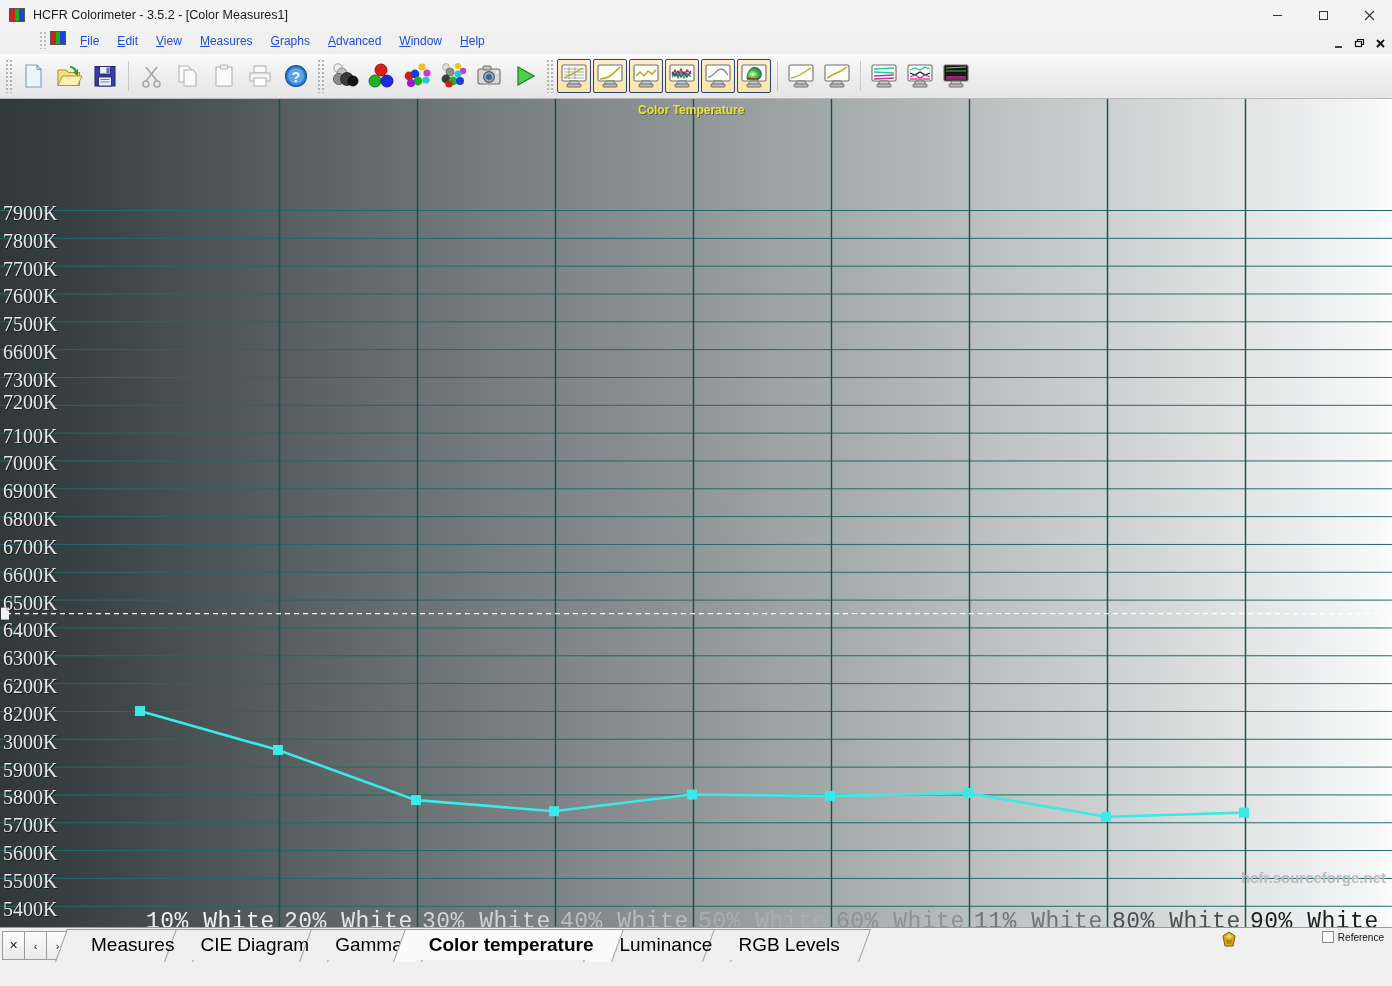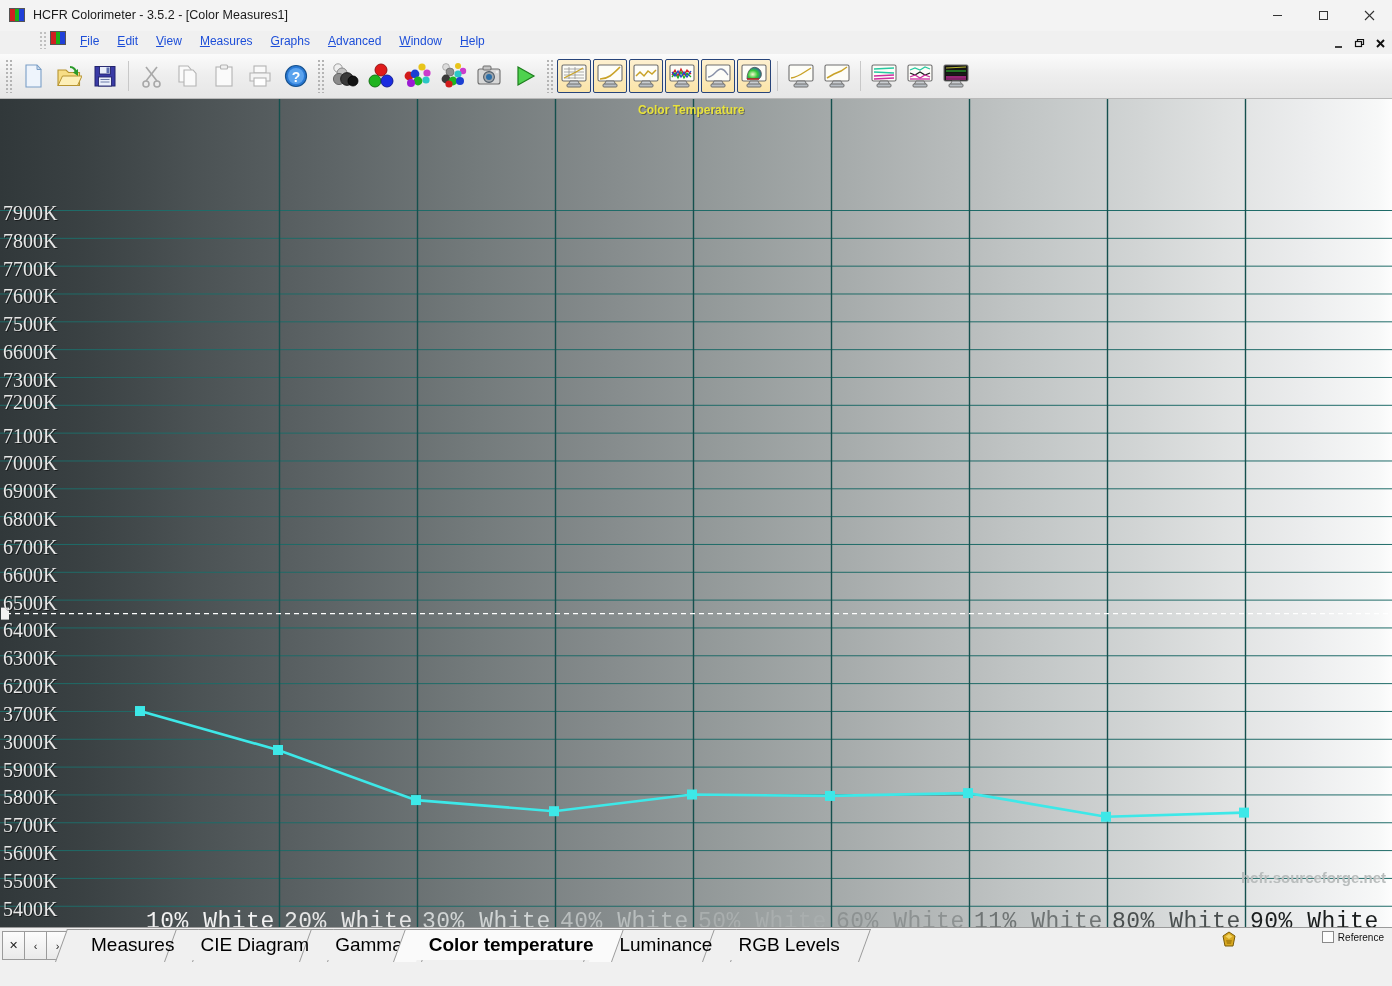--- a/index.html
+++ b/index.html
@@ -785,21 +785,21 @@
           <div class="ylabel" style="top: 326.64px;">7100K</div>
           <div class="ylabel" style="top: 354.47px;">7000K</div>
           <div class="ylabel" style="top: 382.3px;">6900K</div>
           <div class="ylabel" style="top: 410.13px;">6800K</div>
           <div class="ylabel" style="top: 437.96px;">6700K</div>
           <div class="ylabel" style="top: 465.79px;">6600K</div>
           <div class="ylabel" style="top: 493.62px;">6500K</div>
           <div class="ylabel" style="top: 521.45px;">6400K</div>
           <div class="ylabel" style="top: 549.28px;">6300K</div>
           <div class="ylabel" style="top: 577.11px;">6200K</div>
-          <div class="ylabel" style="top: 604.94px;">3700K</div>
+          <div class="ylabel" style="top: 604.94px;">8200K</div>
           <div class="ylabel" style="top: 632.77px;">3000K</div>
           <div class="ylabel" style="top: 660.6px;">5900K</div>
           <div class="ylabel" style="top: 688.43px;">5800K</div>
           <div class="ylabel" style="top: 716.26px;">5700K</div>
           <div class="ylabel" style="top: 744.09px;">5600K</div>
           <div class="ylabel" style="top: 771.92px;">5500K</div>
           <div class="ylabel" style="top: 799.75px;">5400K</div>
           <div class="ylabel" style="top: 827.58px;">5300K</div>
         </div>
       <div class="xlabels" id="xlabels">

